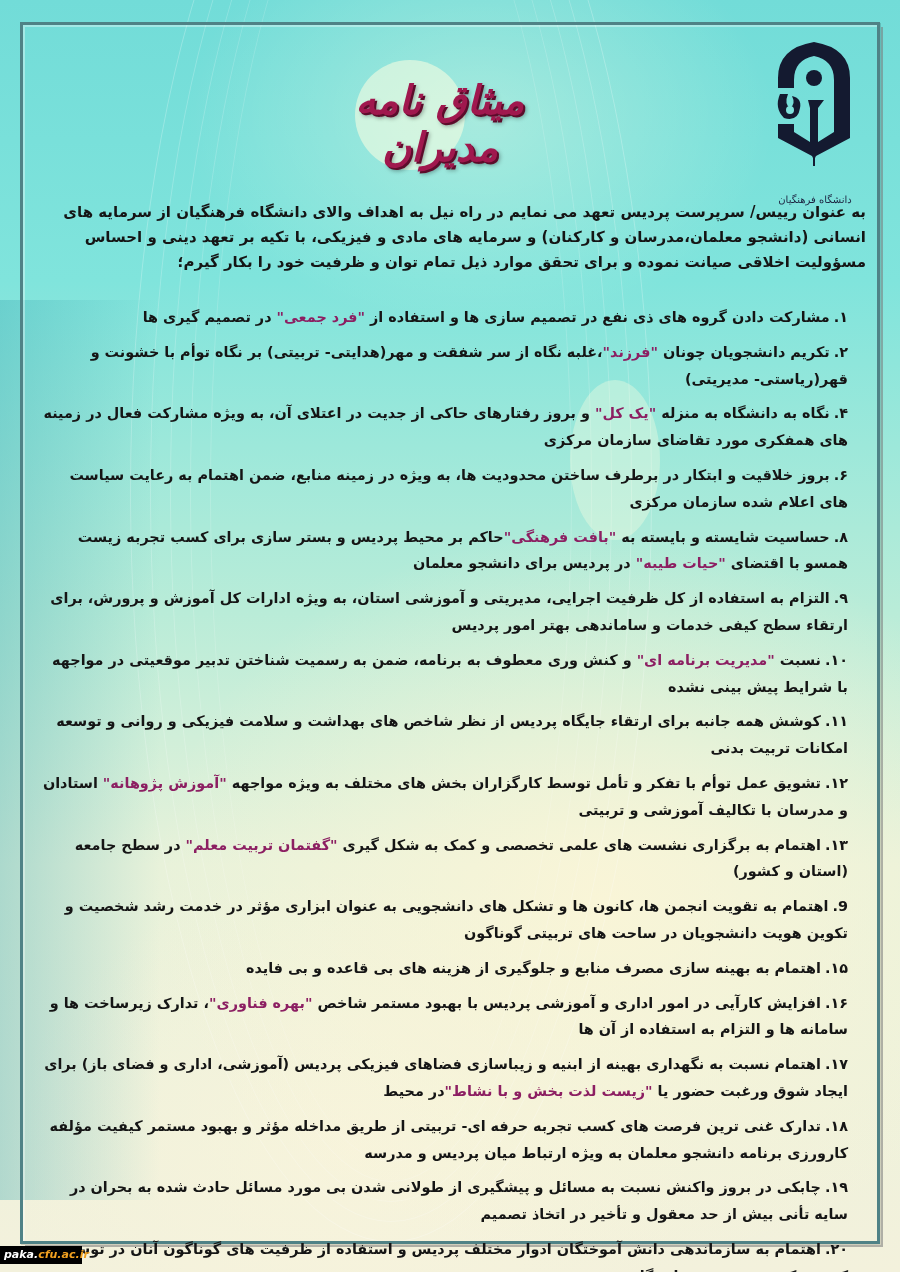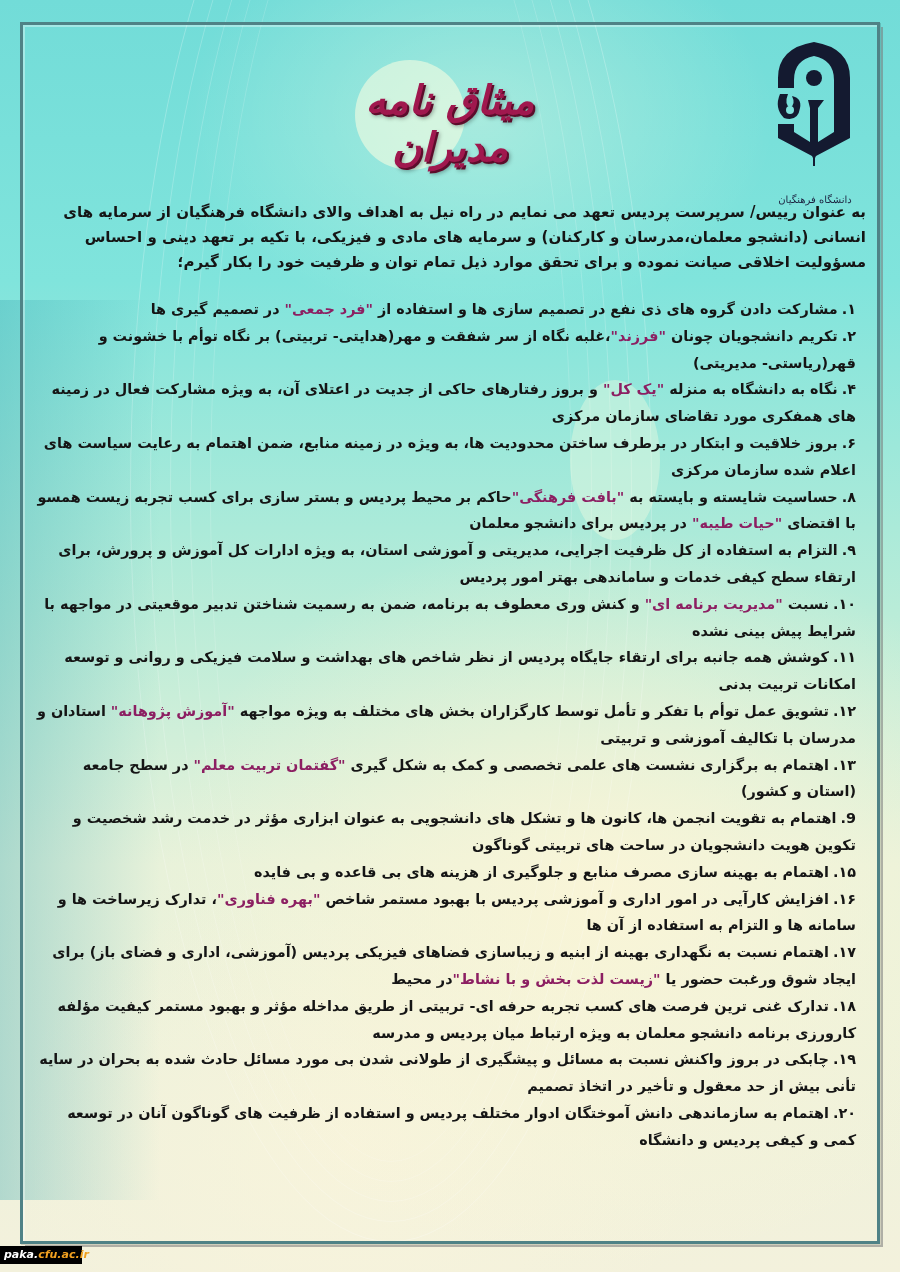--- a/index.html
+++ b/index.html
@@ -41,40 +41,40 @@
 
   .logo {
     position:absolute; left:772px; top:38px; width:84px; height:130px;
   }
   .logo-caption {
     position:absolute; left:770px; top:148px; width:90px; text-align:center;
     font-family:"DejaVu Serif", serif; font-size:10px; color:#1c2340; direction:rtl;margin-top:46px;
   }
 
   .title {
-    position:absolute; left:330px; top:76px; width:240px; text-align:center;
+    position:absolute; left:320px; top:76px; width:240px; text-align:center;
     direction:rtl;
     font-family:"DejaVu Serif", serif; font-style:italic; font-weight:bold;
     font-size:40px; color:#a0184e;
     text-shadow: 2px 2px 0 #5c0c2b, 3px 3px 4px rgba(0,0,0,0.35);
     letter-spacing:1px;
   }
 
   .intro {
     position:absolute; left:34px; top:200px; width:832px;
     direction:rtl; text-align:right;
     font-weight:bold; font-size:15px; line-height:25px; color:#151515;
   }
 
   .items {
     position:absolute; left:34px; top:296px; width:822px;
     direction:rtl; text-align:right; margin:0; padding:0; list-style:none;
     font-weight:bold; font-size:14.4px; line-height:26.8px; color:#151515;
   }
-  .items li { margin:0; padding:0; }
+  .items li { margin:8px; padding:0; }
   .items .num { margin-left:4px; }
   .hl { color:#8c1f62; }
 
   .watermark {
     position:absolute; left:0; top:1246px; width:82px; height:18px;
     background:#000000; color:#ffffff;
     font-family:"DejaVu Sans", sans-serif; font-style:italic; font-weight:bold;
     font-size:11px; line-height:18px; padding-left:4px; box-sizing:border-box;
     white-space:nowrap;
   }

